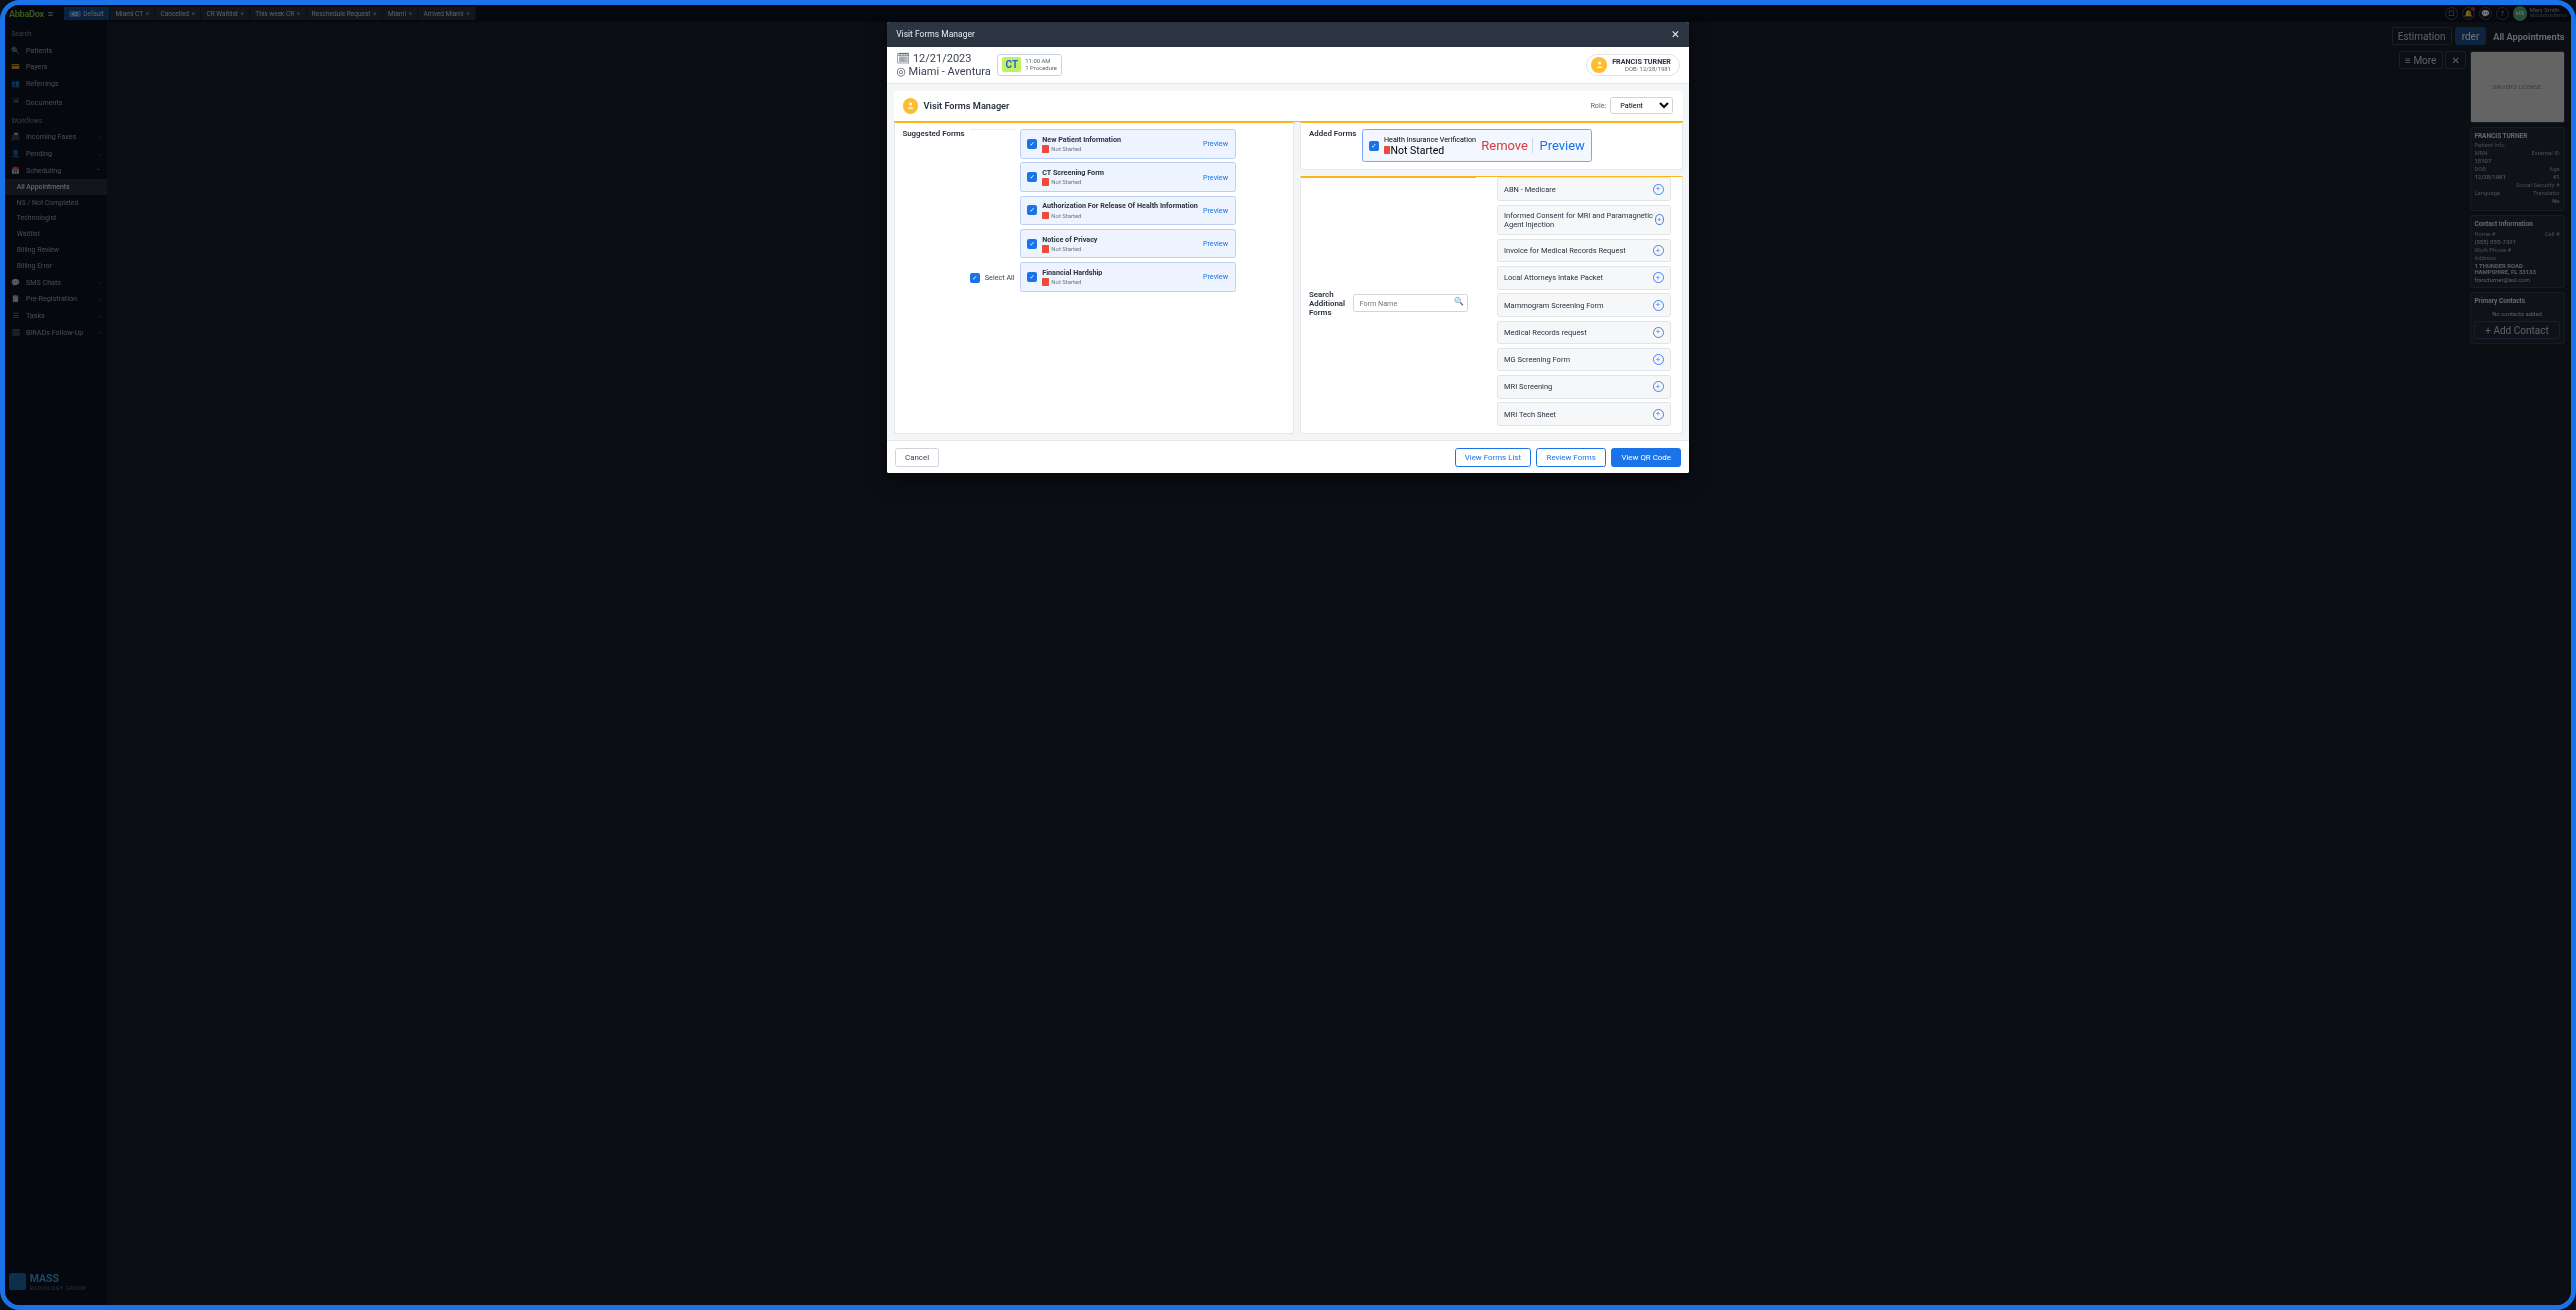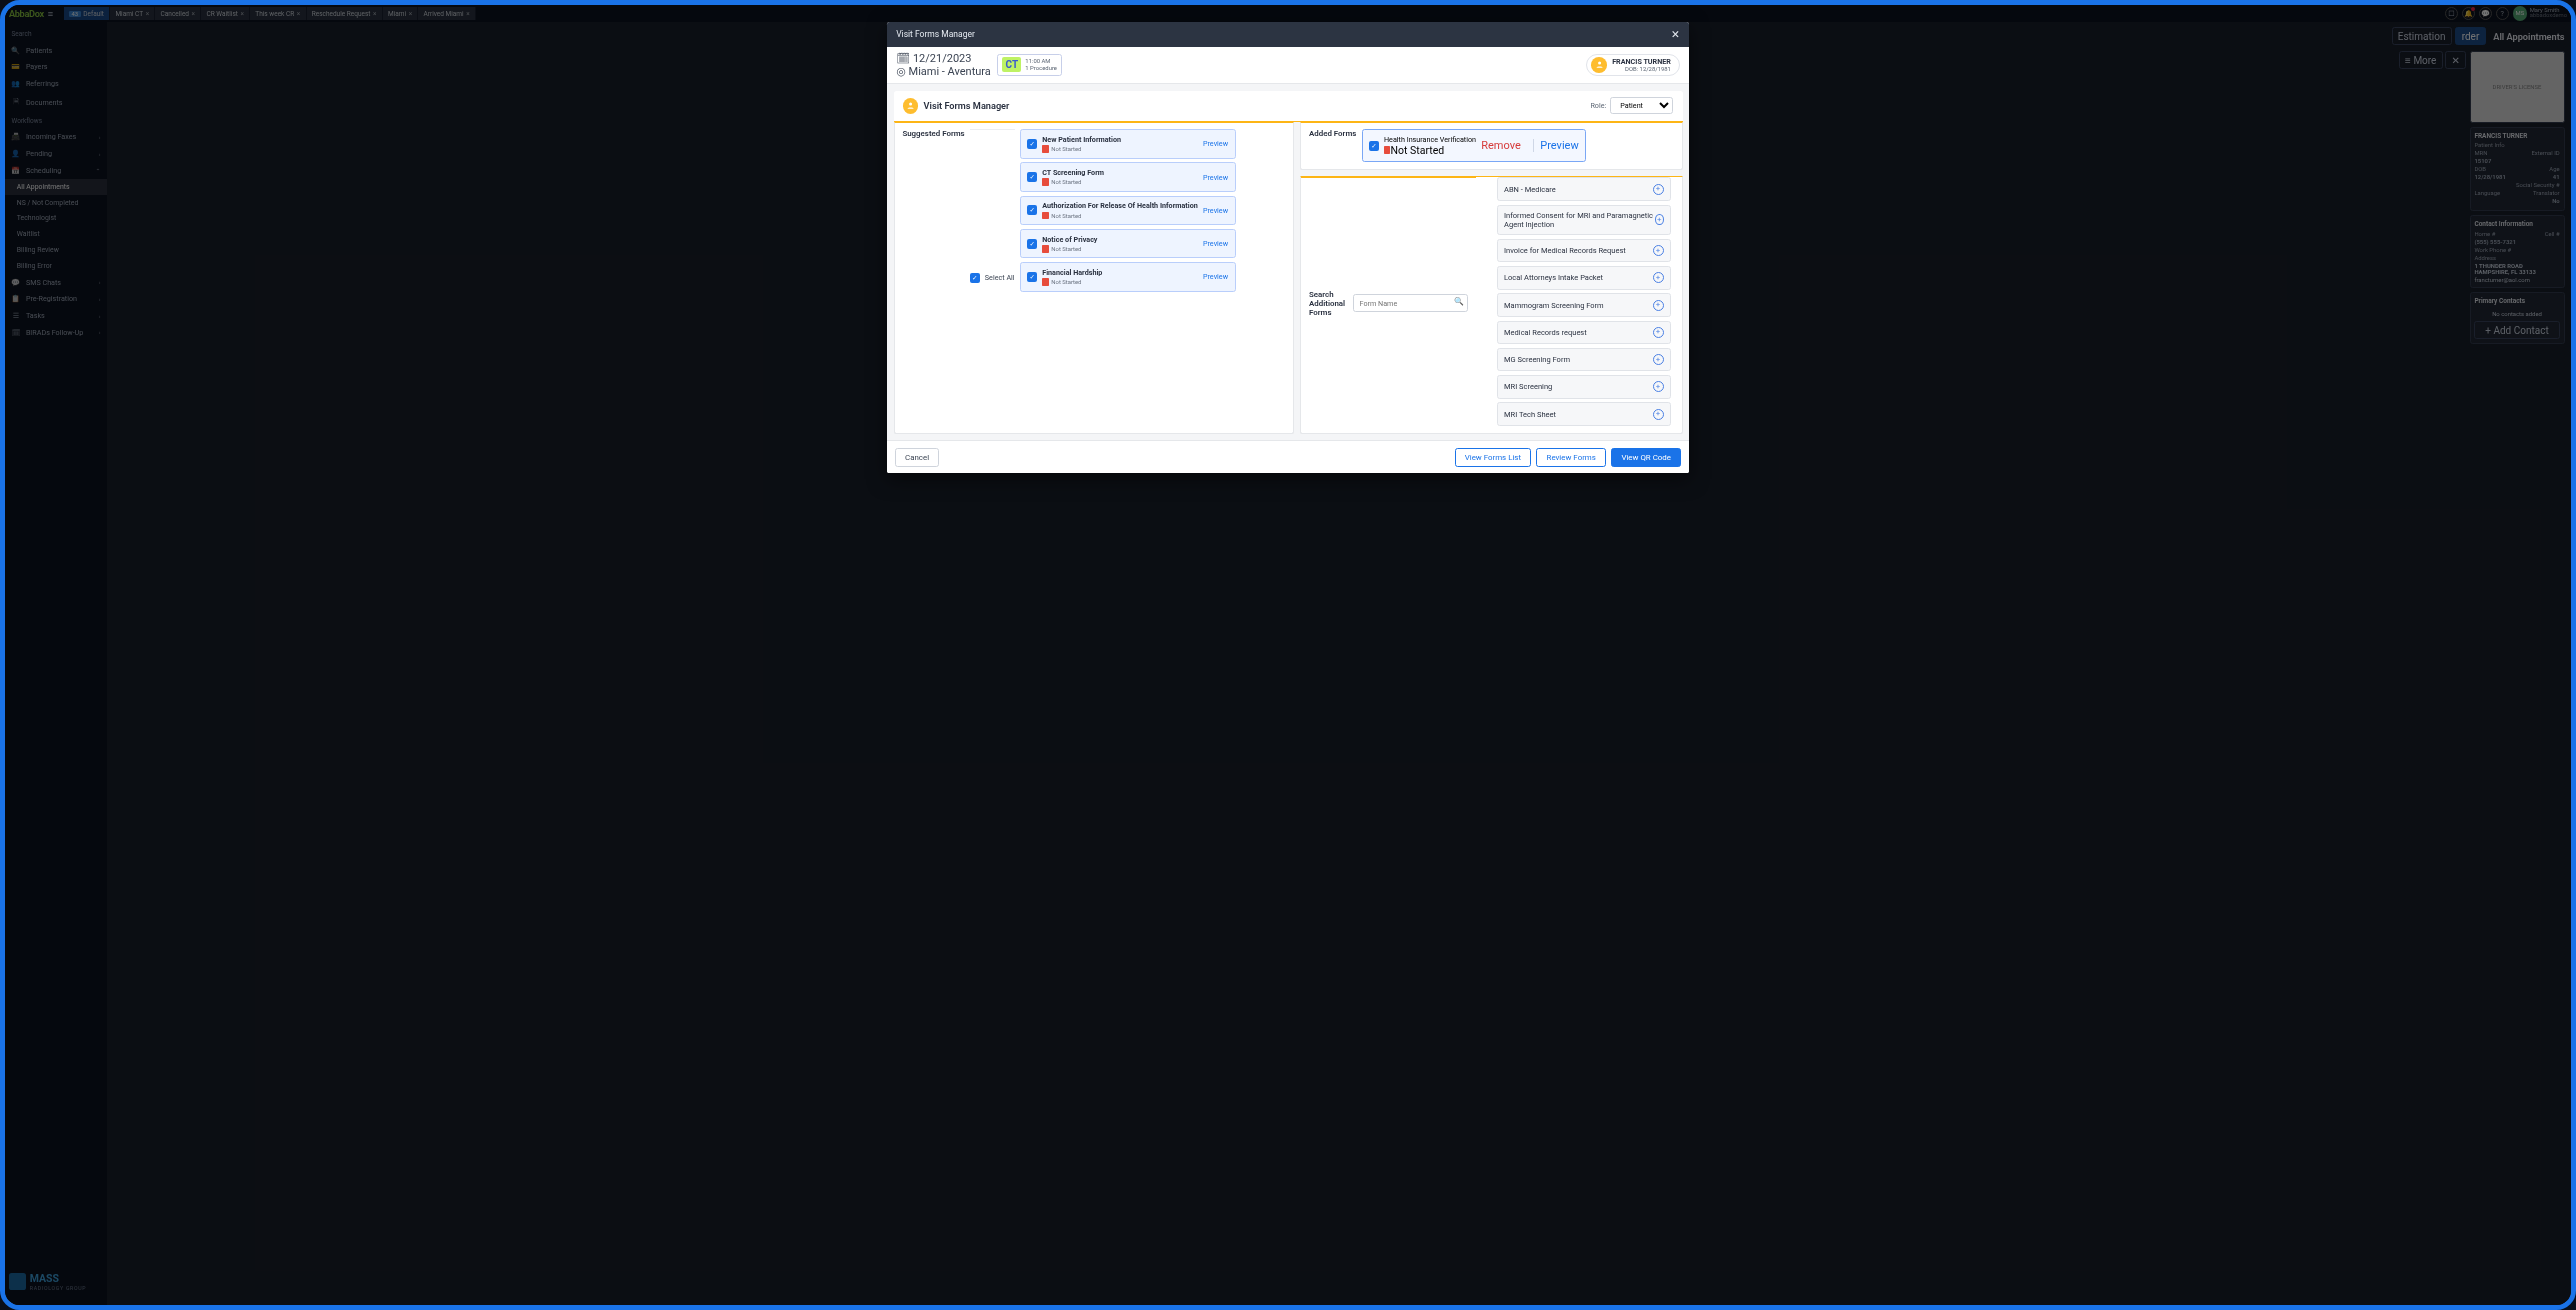--- a/index.html
+++ b/index.html
@@ -85,21 +85,21 @@
   border:0.7px solid #b9cefb; background:#eef4ff; border-radius:2.6px; padding:4.6px 6.5px;
   display:flex; align-items:center; gap:5.2px;
 }
 .form-row .meta { font-size:5.9px; color:#6b7380; display:flex; align-items:center; gap:2.6px; margin-top:1.3px;}
 .form-row .title { font-size:7.2px; color:#2a3140;font-weight:bold;}
 .form-row .pv { margin-left:auto; color:#1a73e8; font-size:7.2px; cursor:pointer;}
 .pdf-ic { width:6.5px; height:7.9px; background:#e74c3c; border-radius:0.7px; position:relative; display:inline-block;}
 
 
 .added-row { border:1px solid #7aa7f5; background:#f3f7ff; border-radius:2.6px; padding:4.6px 6.5px; display:flex; align-items:center; gap:5.2px;}
-.added-row .actions { margin-left:auto; display:flex; gap:12px; font-size:11px;}
+.added-row .actions { margin-left:auto; display:flex; gap:4px; font-size:13px;}
 .added-row .rm { color:#d63b3b; cursor:pointer;}
 .added-row .pv { color:#1a73e8; cursor:pointer; border-left:0.7px solid #cfd7e6; padding-left:6.5px;}
 
 
 .search-hdr { display:flex; align-items:center; gap:5.2px; border-top:1.3px solid #fdb515; margin:0 -7.9px; padding:6.5px 7.9px 5.2px;}
 .search-hdr h3{ padding:0;}
 .search-box { margin-left:auto; position:relative;}
 .search-box input { border:0.7px solid #cfd4dc; border-radius:2.6px; padding:3.3px 17px 3.3px 5.2px; font-size:7.2px; width:115px;}
 .search-box .mag { position:absolute; right:3.9px; top:2.6px; color:#1a73e8; font-size:7.9px;}
 

